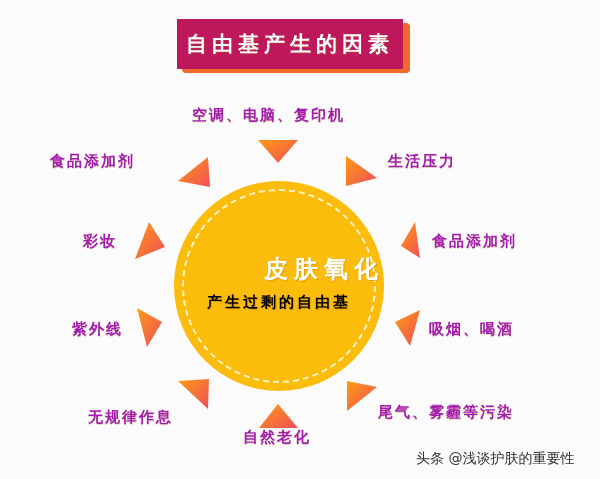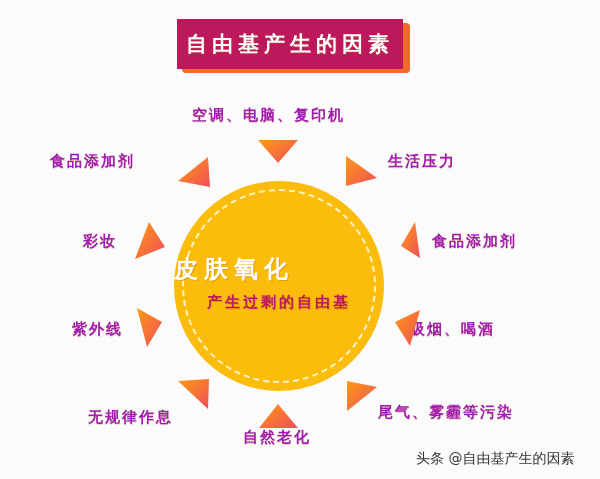--- a/index.html
+++ b/index.html
@@ -27,47 +27,47 @@
   }
   .circle {
     position: absolute; left: 174px; top: 181px; width: 210px; height: 210px;
     border-radius: 50%; background: #fbbc0c;
   }
   .circle-dash {
     position: absolute; left: 8px; top: 8px; right: 8px; bottom: 8px;
     border-radius: 50%; border: 2px dashed #fff3c4;
   }
   .center-main {
-    position: absolute; left: 0; right: 0; top: 72px; text-align: left;
+    position: absolute; left: 0; right: 0; top: 72px; text-align: right;
     color: #ffffff; font-size: 24px; font-weight: bold; letter-spacing: 6px;
     text-shadow: 1px 1px 0 rgba(180,100,0,0.35);
   }
   .center-sub {
     position: absolute; left: 0; right: 0; top: 112px; text-align: center;
-    color: #be185d; font-size: 15px; font-weight: bold; letter-spacing: 3px;
+    color: #000000; font-size: 15px; font-weight: bold; letter-spacing: 3px;
     text-shadow: 1px 1px 0 rgba(180,100,0,0.35);
   }
   .watermark {
     position: absolute; left: 416px; top: 450px; color: #333333; font-size: 14px;
     white-space: nowrap;
   }
 </style>
 </head>
 <body>
 
 <div class="title-shadow"></div>
 <div class="title-box">自由基产生的因素</div>
 
 <div class="factor" style="left:192px; top:106px;">空调、电脑、复印机</div>
 <div class="factor" style="left:50px; top:152px;">食品添加剂</div>
 <div class="factor" style="left:388px; top:152px;text-align:center;">生活压力</div>
 <div class="factor" style="left:83px; top:232px;font-family:Liberation Serif, serif;">彩妆</div>
 <div class="factor" style="left:432px; top:232px;">食品添加剂</div>
 <div class="factor" style="left:72px; top:320px;">紫外线</div>
-<div class="factor" style="left:410px; top:320px;">吸烟、喝酒</div>
+<div class="factor" style="left:429px; top:320px;">吸烟、喝酒</div>
 <div class="factor" style="left:88px; top:408px;">无规律作息</div>
 <div class="factor" style="left:378px; top:403px;">尾气、雾霾等污染</div>
 <div class="factor" style="left:243px; top:428px;">自然老化</div>
 
 <svg style="position:absolute; left:0; top:0;" width="600" height="479">
   <defs>
     <linearGradient id="tg" x1="0" y1="0" x2="1" y2="1">
       <stop offset="0" stop-color="#ff9a12"></stop>
       <stop offset="1" stop-color="#ef4f5a"></stop>
     </linearGradient>
@@ -93,13 +93,13 @@
 
   <polygon points="278,404 259,428 298,428" fill="url(#tg)"></polygon>
 </svg>
 
 <div class="circle">
   <div class="circle-dash"></div>
   <div class="center-main">皮肤氧化</div>
   <div class="center-sub">产生过剩的自由基</div>
 </div>
 
-<div class="watermark">头条 @自由基产生的因素</div>
+<div class="watermark">头条 @浅谈护肤的重要性</div>
 
 </body></html>

